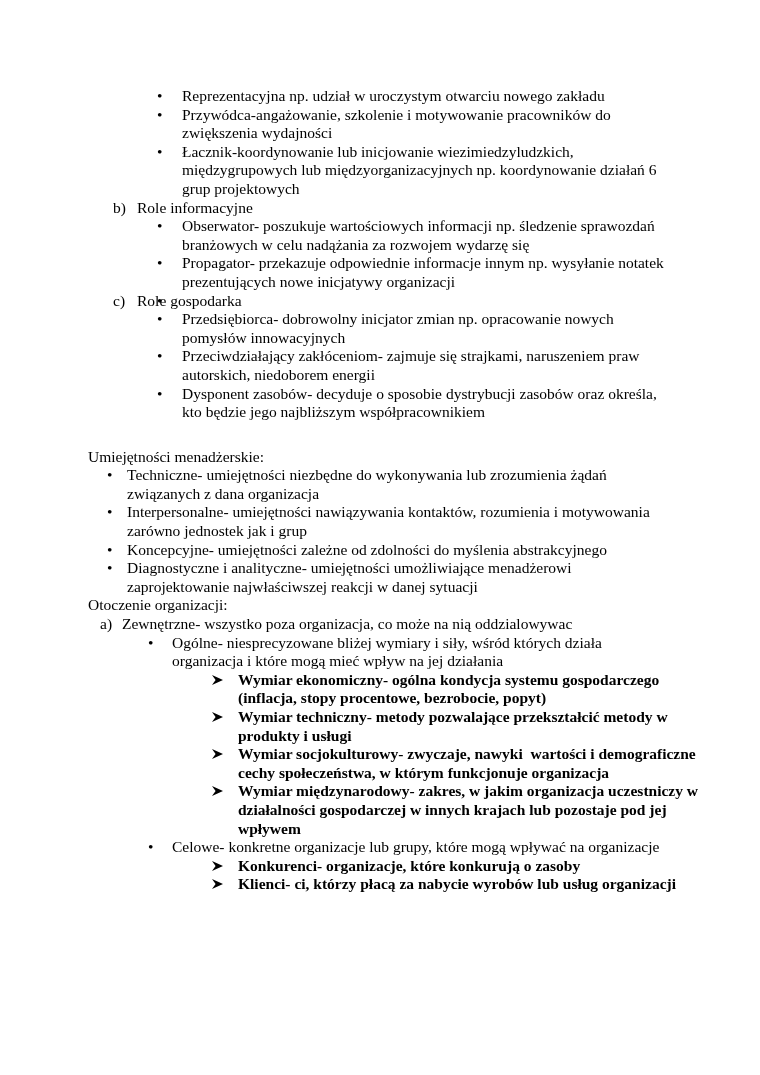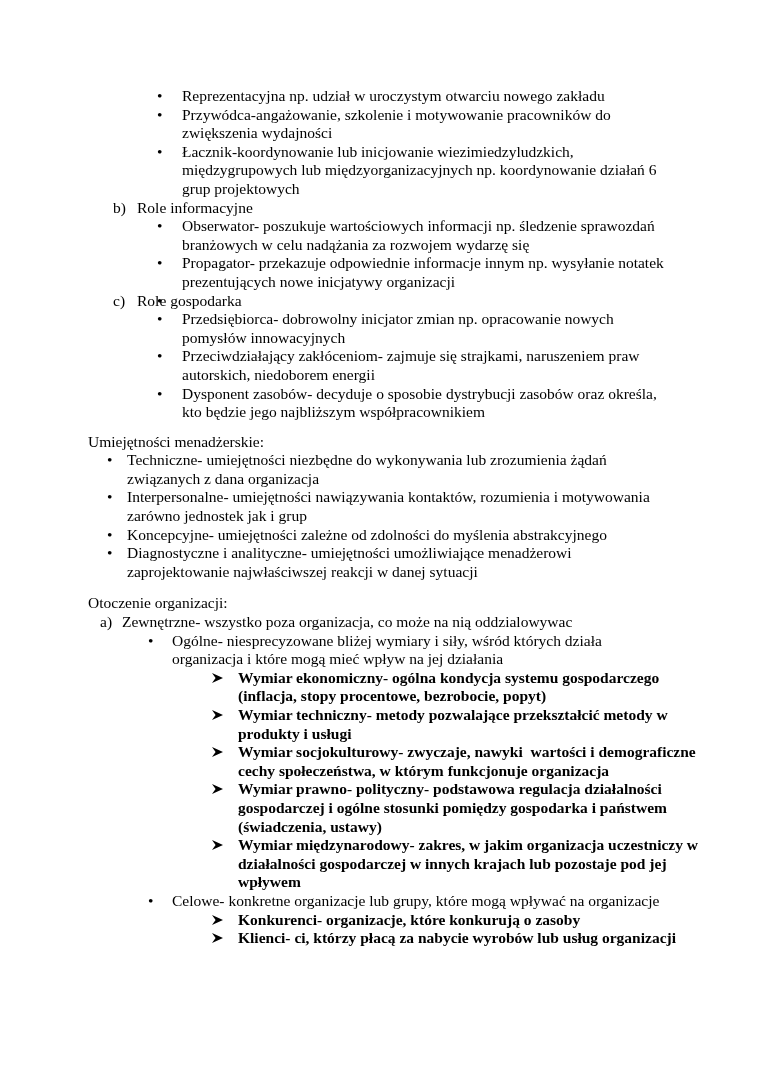--- a/index.html
+++ b/index.html
@@ -25,22 +25,22 @@
   
   .s-blt{padding-left:39px;}
   .s-blt > .marker{left:19px;}
   
   .e-ltr{padding-left:34px;}
   .e-ltr > .marker{left:12px;}
   .e-blt{padding-left:84px;}
   .e-blt > .marker{left:60px;}
   .e-arw{padding-left:150px;font-weight:bold;}
   .e-arw > .marker{left:124px;top:4px;line-height:normal;}
-  .sec-skills{margin-top:11px;}
-  .sec-env{margin-top:13px;}
+  .sec-skills{margin-top:26px;}
+  .sec-env{}
   .heading{padding-left:0;}
   .arrow-svg{display:block;}
 </style>
 </head>
 <body>
 
 <div class="page">
 
   <section>
     <div class="li r-blt">
@@ -163,30 +163,20 @@
         </span>
       <span class="txt">Wymiar socjokulturowy- zwyczaje, nawyki  wartości i demograficzne
 cechy społeczeństwa, w którym funkcjonuje organizacja</span>
     </div>
     <div class="li e-arw">
       <span class="marker">
           <svg class="arrow-svg" width="11" height="10" viewBox="0 0 11 10">
             <path d="M0 0 L11 5 L0 10 L3.6 5 Z" fill="#000"></path>
           </svg>
         </span>
-      <span class="txt">Wymiar prawno- polityczny- podstawowa regulacja działalności
-gospodarczej i ogólne stosunki pomiędzy gospodarka i państwem
-(świadczenia, ustawy)</span>
-    </div>
-    <div class="li e-arw">
-      <span class="marker">
-          <svg class="arrow-svg" width="11" height="10" viewBox="0 0 11 10">
-            <path d="M0 0 L11 5 L0 10 L3.6 5 Z" fill="#000"></path>
-          </svg>
-        </span>
       <span class="txt">Wymiar międzynarodowy- zakres, w jakim organizacja uczestniczy w
 działalności gospodarczej w innych krajach lub pozostaje pod jej
 wpływem</span>
     </div>
 
     <div class="li e-blt">
       <span class="marker">•</span>
       <span class="txt">Celowe- konkretne organizacje lub grupy, które mogą wpływać na organizacje</span>
     </div>
     <div class="li e-arw">

